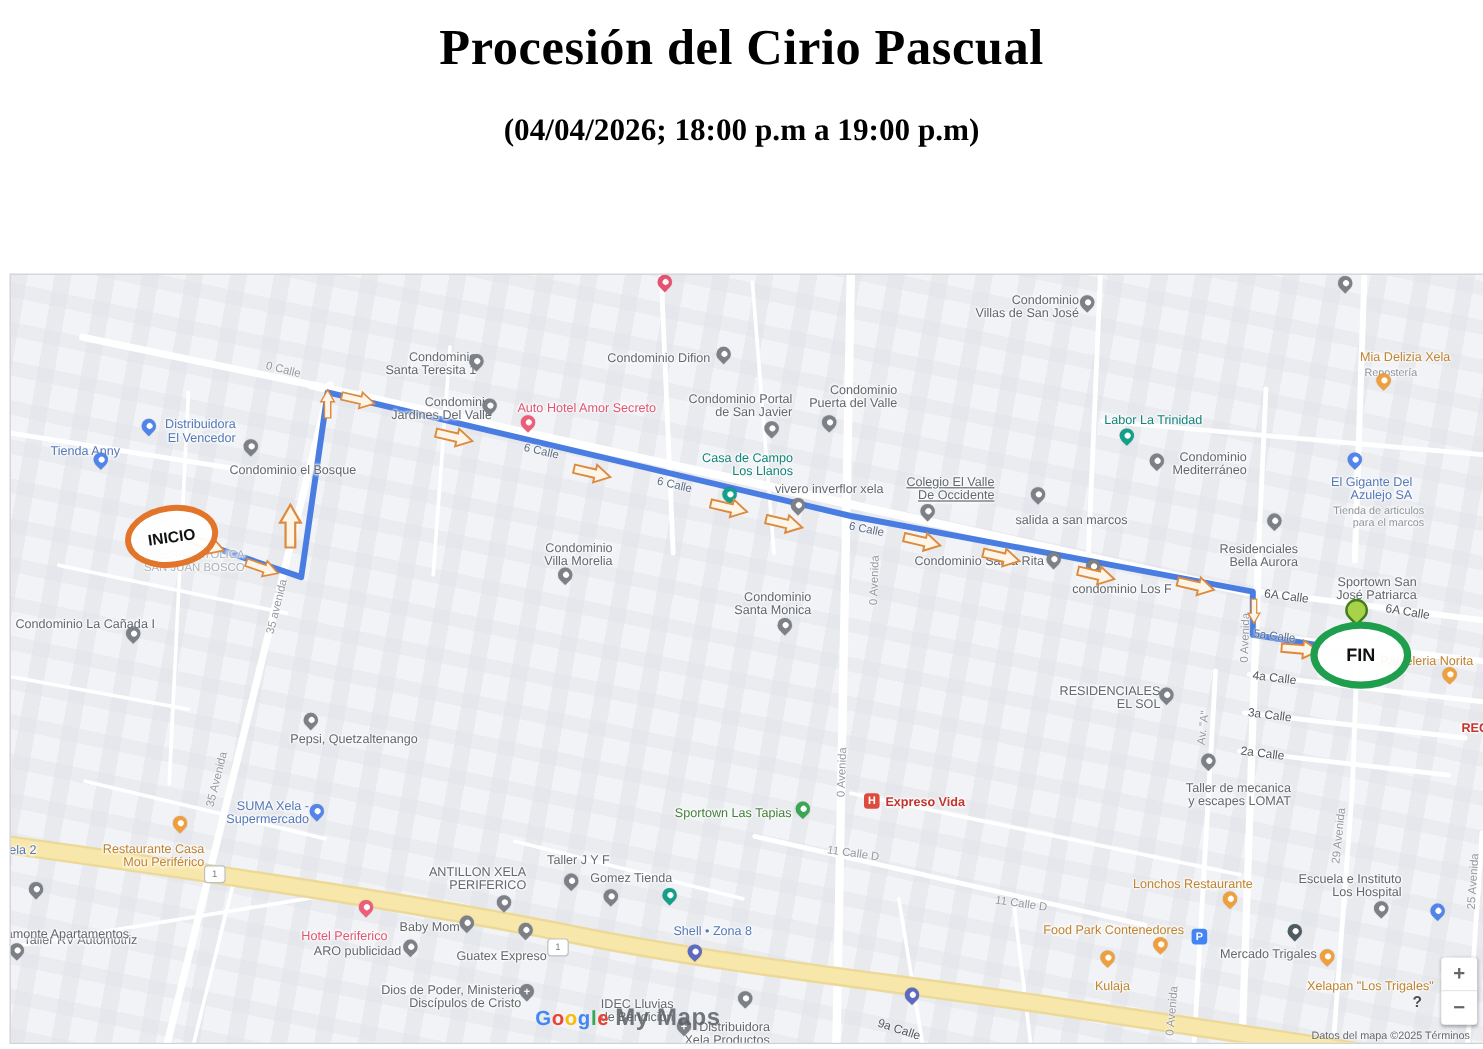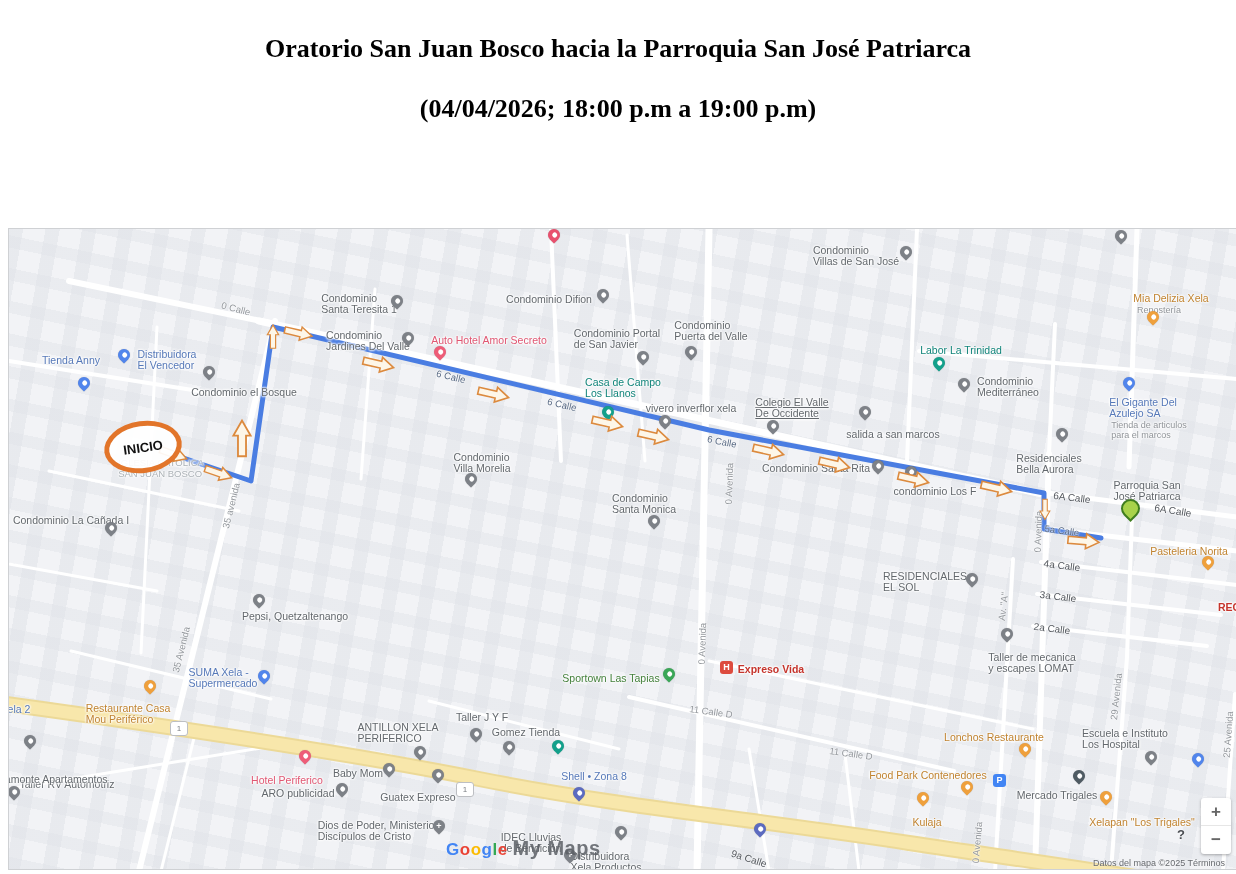--- a/index.html
+++ b/index.html
@@ -20,21 +20,21 @@
   #roads{z-index:1}
   #routesvg{z-index:2}
   #streets,#pois{position:absolute;left:0;top:0;width:100%;height:100%;z-index:3;pointer-events:none}
   #pins{position:absolute;left:0;top:0;width:100%;height:100%;z-index:4}
   #arrows{z-index:5}
   .street-label{position:absolute;font-size:9.5px;color:#94989d;white-space:nowrap;
     text-shadow:0 0 2px #fff,0 0 2px #fff;}
   .street-label.dark{color:#505archive;}
   .street-label.dark{color:#54585e;font-size:10px;}
   .street-label.route{color:#5a6b85;font-size:9.5px;}
-  .poi{position:absolute;transform:translateX(-50%);text-align:left;font-size:10.5px;line-height:11px;
+  .poi{position:absolute;transform:translateX(-50%);text-align:right;font-size:10.5px;line-height:11px;
     white-space:nowrap;text-shadow:0 1px 2px #fff,0 -1px 2px #fff,1px 0 2px #fff,-1px 0 2px #fff;}
   .poi.gray{color:#63686d}.poi.blue{color:#5578b8}.poi.orange{color:#c08330}
   .poi.pink{color:#e05672}.poi.red{color:#c5342c;font-weight:bold}.poi.teal{color:#11847a}
   .poi.green{color:#44803c}.poi.faded{color:#abb1b6;font-size:9.5px}
   .poi.graysmall{color:#909499;font-size:9px;line-height:10px}
   .pin{position:absolute;z-index:4}
   .pin.drop,.pin.cross{width:12px;height:12px;border-radius:50% 50% 50% 0;transform:rotate(-45deg);
     margin-left:-6px;margin-top:-14px;box-shadow:0 0 1px rgba(0,0,0,.3)}
   .pin.drop::after{content:"";position:absolute;left:3.5px;top:3.5px;width:5px;height:5px;background:#fff;border-radius:50%}
   .pin.cross{color:#fff;font-size:9px;line-height:12px;text-align:center}
@@ -58,21 +58,21 @@
   .zoomctl .zo{height:27px;line-height:27px;cursor:pointer}
   .helpbtn{position:absolute;left:1168px;top:598px;z-index:8;font-weight:bold;font-size:13px;color:#4a4d52;
     text-shadow:0 0 2px #fff;cursor:pointer}
   .attribution{position:absolute;right:12px;bottom:1px;z-index:8;font-size:9px;color:#66696e;
     text-shadow:0 0 2px #fff}
 </style>
 </head>
 <body>
 
 <div class="header">
-  <div class="subtitle">Oratorio San Juan Bosco hacia la Parroquia San José Patriarca</div>
+  <div class="title">Procesión del Cirio Pascual</div>
   <div class="schedule">(04/04/2026; 18:00 p.m a 19:00 p.m)</div>
 </div>
 
 <div class="map" id="map">
 
   <svg id="roads" width="1228" height="640">
     <g stroke="#ffffff" fill="none" stroke-linecap="round">
       <path d="M250,92 L1038,266" stroke-width="7"></path>
       <path d="M266,92 L130,642" stroke-width="6"></path>
       <path d="M60,52 L266,95" stroke-width="6"></path>
@@ -134,21 +134,21 @@
       <div class="street-label" style="left: 968px; top: 608px; transform: translateX(-50%) rotate(-85deg);">0 Avenida</div>
       <div class="street-label" style="left: 994px; top: 372px; transform: translateX(-50%) rotate(-83deg);">Av. "A"</div>
       <div class="street-label" style="left: 1107px; top: 462px; transform: translateX(-50%) rotate(-84deg);">29 Avenida</div>
       <div class="street-label" style="left: 1219px; top: 500px; transform: translateX(-50%) rotate(-86deg);">25 Avenida</div>
       <div class="street-label" style="left: 702px; top: 477px; transform: translateX(-50%) rotate(8deg);">11 Calle D</div>
       <div class="street-label" style="left: 842px; top: 519px; transform: translateX(-50%) rotate(8deg);">11 Calle D</div>
       <div class="street-label" style="left: 172px; top: 415px; transform: translateX(-50%) rotate(-76deg);">35 Avenida</div>
       <div class="street-label dark" style="left: 740px; top: 624px; transform: translateX(-50%) rotate(18deg);">9a Calle</div>
     </div>
   <div id="pois">
-      <div class="poi blue" style="left: 62px; top: 126px;">
+      <div class="poi blue" style="left: 62px; top: 142px;">
         <div>Tienda Anny</div>
       </div>
       <div class="poi blue" style="left: 158px; top: 120px;">
         <div>Distribuidora</div>
         <div>El Vencedor</div>
       </div>
       <div class="poi blue" style="left: 214px; top: 438px;">
         <div>SUMA Xela -</div>
         <div>Supermercado</div>
       </div>
@@ -228,21 +228,21 @@
         <div>Condominio Santa Rita</div>
       </div>
       <div class="poi gray" style="left: 926px; top: 257px;">
         <div>condominio Los F</div>
       </div>
       <div class="poi gray" style="left: 1040px; top: 224px;">
         <div>Residenciales</div>
         <div>Bella Aurora</div>
       </div>
       <div class="poi gray" style="left: 1138px; top: 251px;">
-        <div>Parroquia San</div>
+        <div>Sportown San</div>
         <div>José Patriarca</div>
       </div>
       <div class="poi orange" style="left: 1180px; top: 317px;">
         <div>Pasteleria Norita</div>
       </div>
       <div class="poi gray" style="left: 916px; top: 342px;">
         <div>RESIDENCIALES</div>
         <div>EL SOL</div>
       </div>
       <div class="poi gray" style="left: 1023px; top: 423px;">
@@ -417,20 +417,23 @@
       <path d="M-15,-3.5 L3,-3.5 L3,-7.5 L16,0 L3,7.5 L3,3.5 L-15,3.5 Z" fill="#fdf6e8" stroke="#dc8a3e" stroke-width="1.6" transform="translate(825 235) rotate(13) scale(1)"></path>
       <path d="M-15,-3.5 L3,-3.5 L3,-7.5 L16,0 L3,7.5 L3,3.5 L-15,3.5 Z" fill="#fdf6e8" stroke="#dc8a3e" stroke-width="1.6" transform="translate(904 250) rotate(13) scale(1)"></path>
       <path d="M-15,-3.5 L3,-3.5 L3,-7.5 L16,0 L3,7.5 L3,3.5 L-15,3.5 Z" fill="#fdf6e8" stroke="#dc8a3e" stroke-width="1.6" transform="translate(987 259) rotate(13) scale(1)"></path>
       <path d="M-15,-3.5 L3,-3.5 L3,-7.5 L16,0 L3,7.5 L3,3.5 L-15,3.5 Z" fill="#fdf6e8" stroke="#dc8a3e" stroke-width="1.6" transform="translate(1036 280) rotate(90) scale(0.65)"></path>
       <path d="M-15,-3.5 L3,-3.5 L3,-7.5 L16,0 L3,7.5 L3,3.5 L-15,3.5 Z" fill="#fdf6e8" stroke="#dc8a3e" stroke-width="1.6" transform="translate(1074 312) rotate(5) scale(1)"></path>
     </svg>
 
   <div class="ellipse" id="inicio">
     <span>INICIO</span>
   </div>
+  <div class="ellipse" id="fin">
+    <span>FIN</span>
+  </div>
 
   <div class="watermark">
     <span class="wm-g" id="wm-google"><span style="color: rgb(66, 133, 244);">G</span><span style="color: rgb(234, 67, 53);">o</span><span style="color: rgb(251, 188, 5);">o</span><span style="color: rgb(66, 133, 244);">g</span><span style="color: rgb(52, 168, 83);">l</span><span style="color: rgb(234, 67, 53);">e</span></span><span class="wm-m">My Maps</span>
   </div>
 
   <div class="zoomctl">
     <div class="zi">+</div>
     <div class="zo">−</div>
   </div>
   <div class="helpbtn">?</div>

